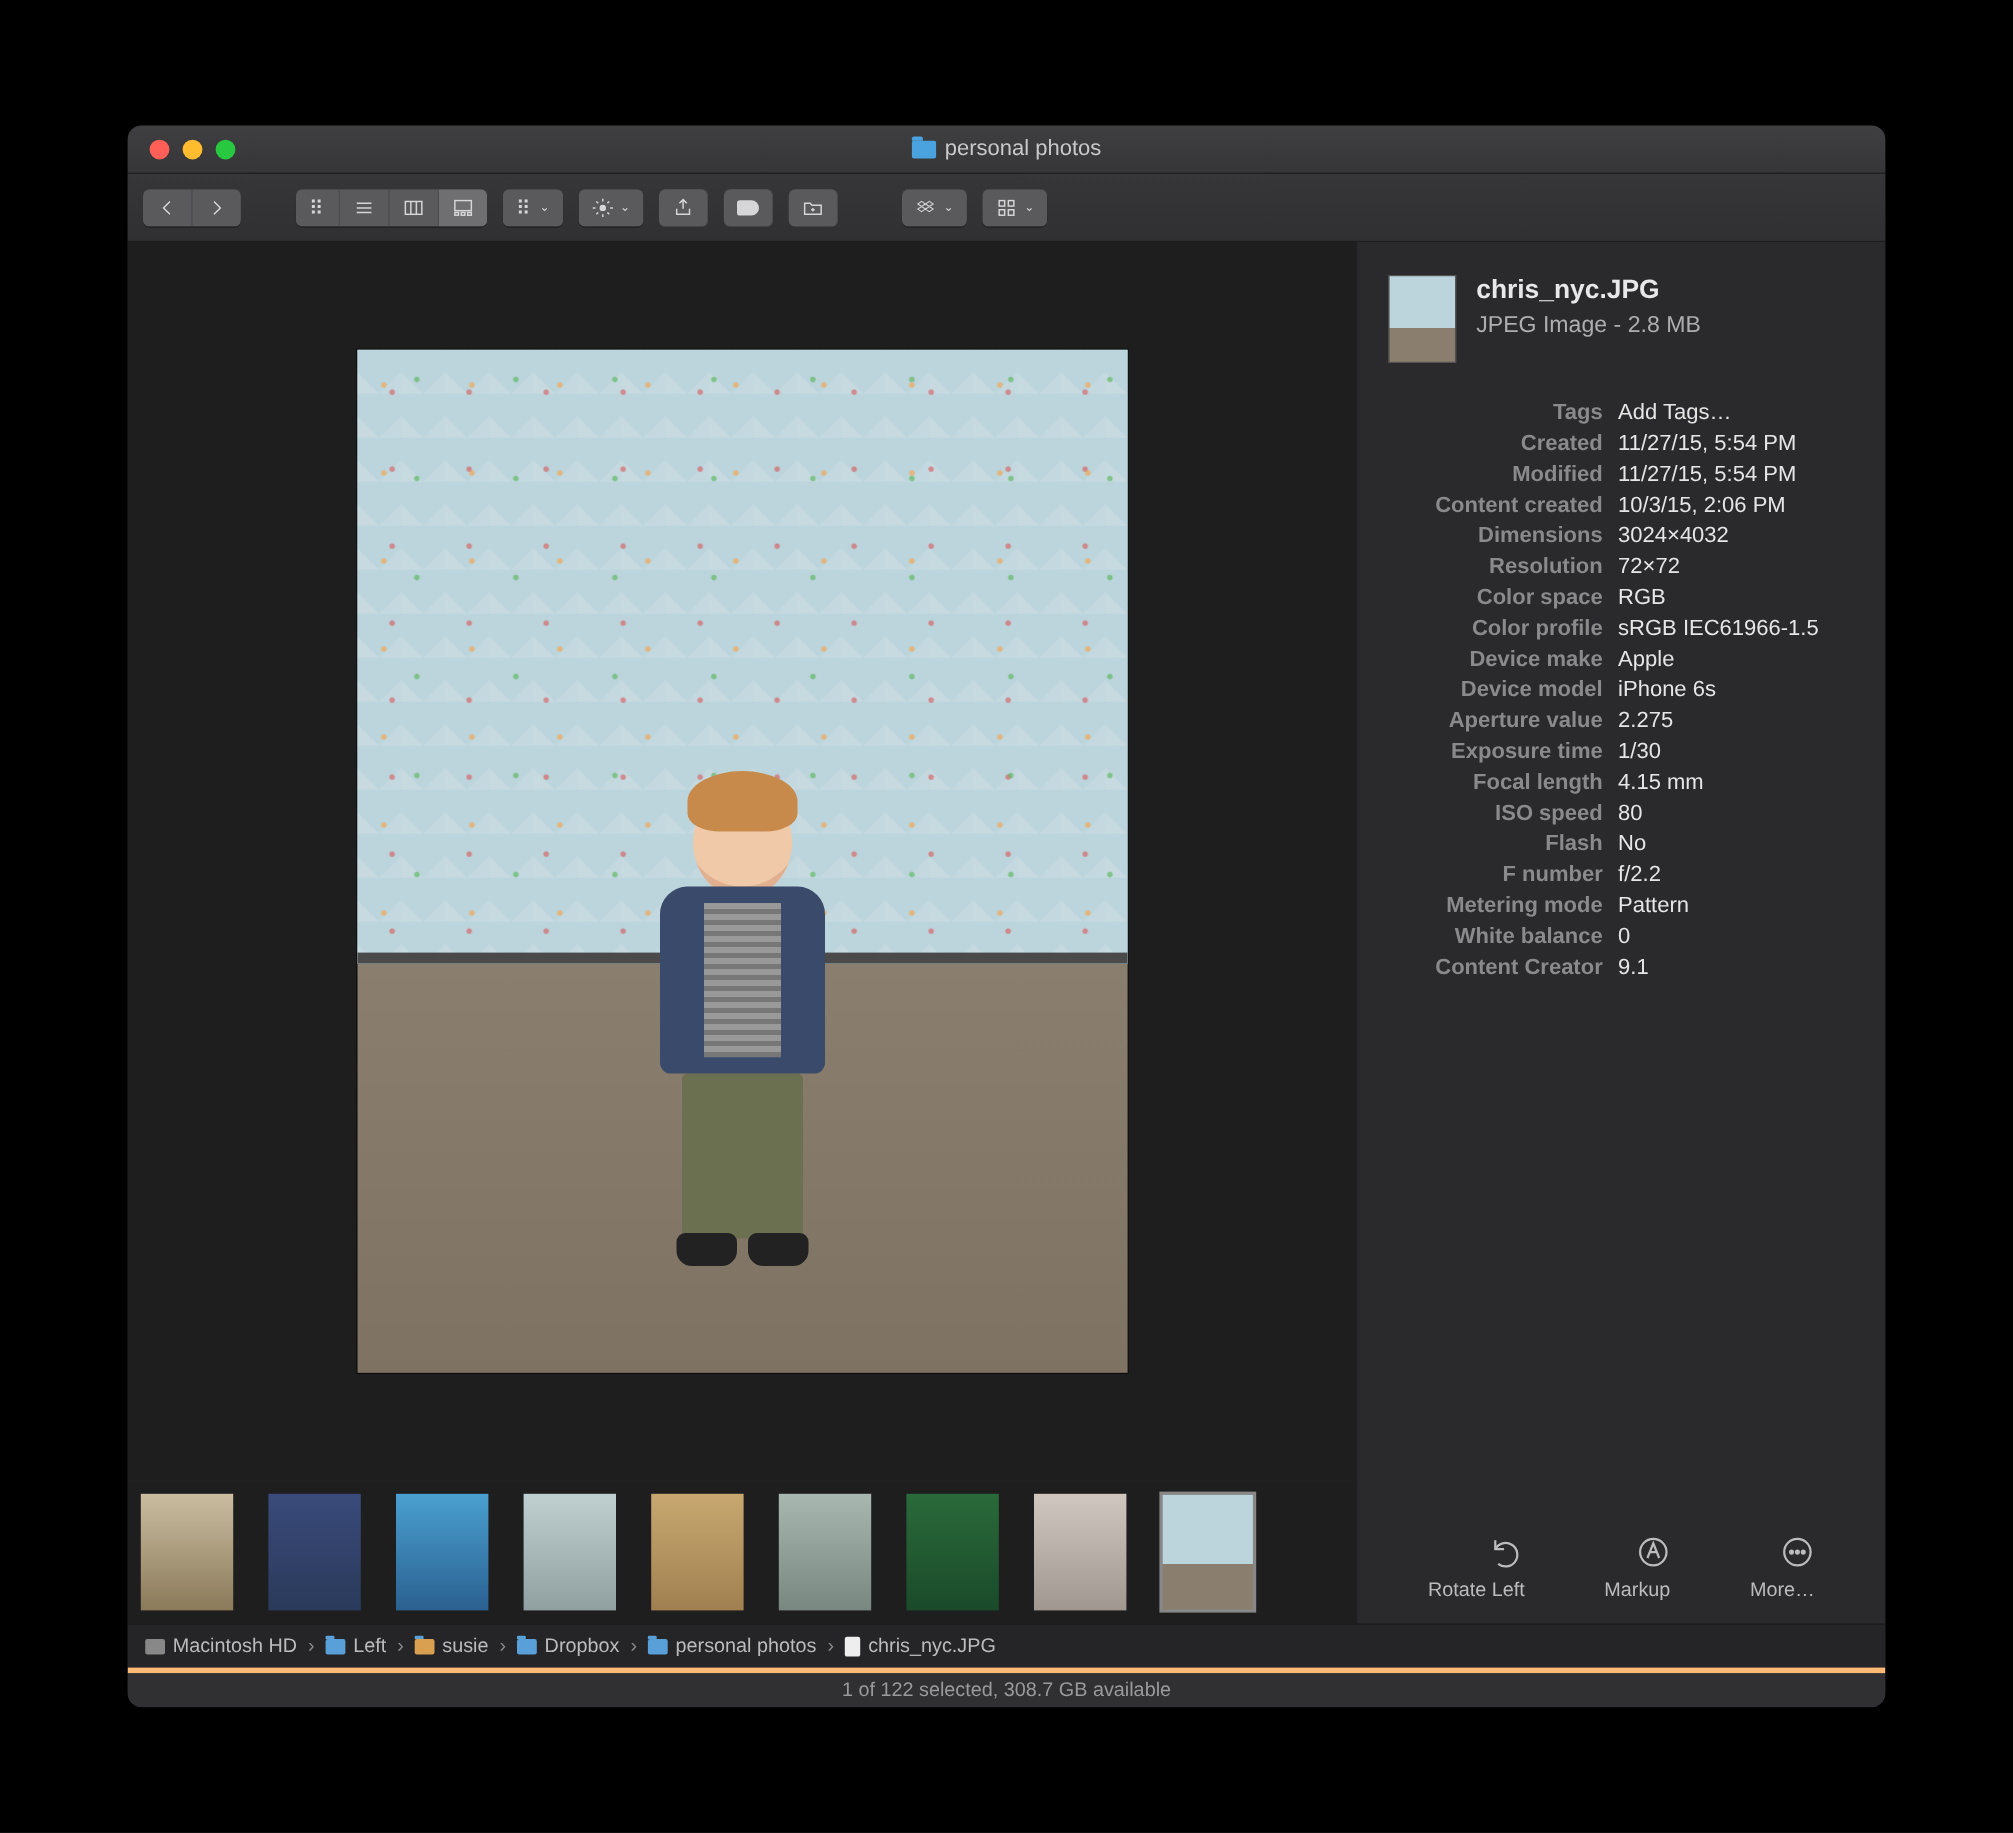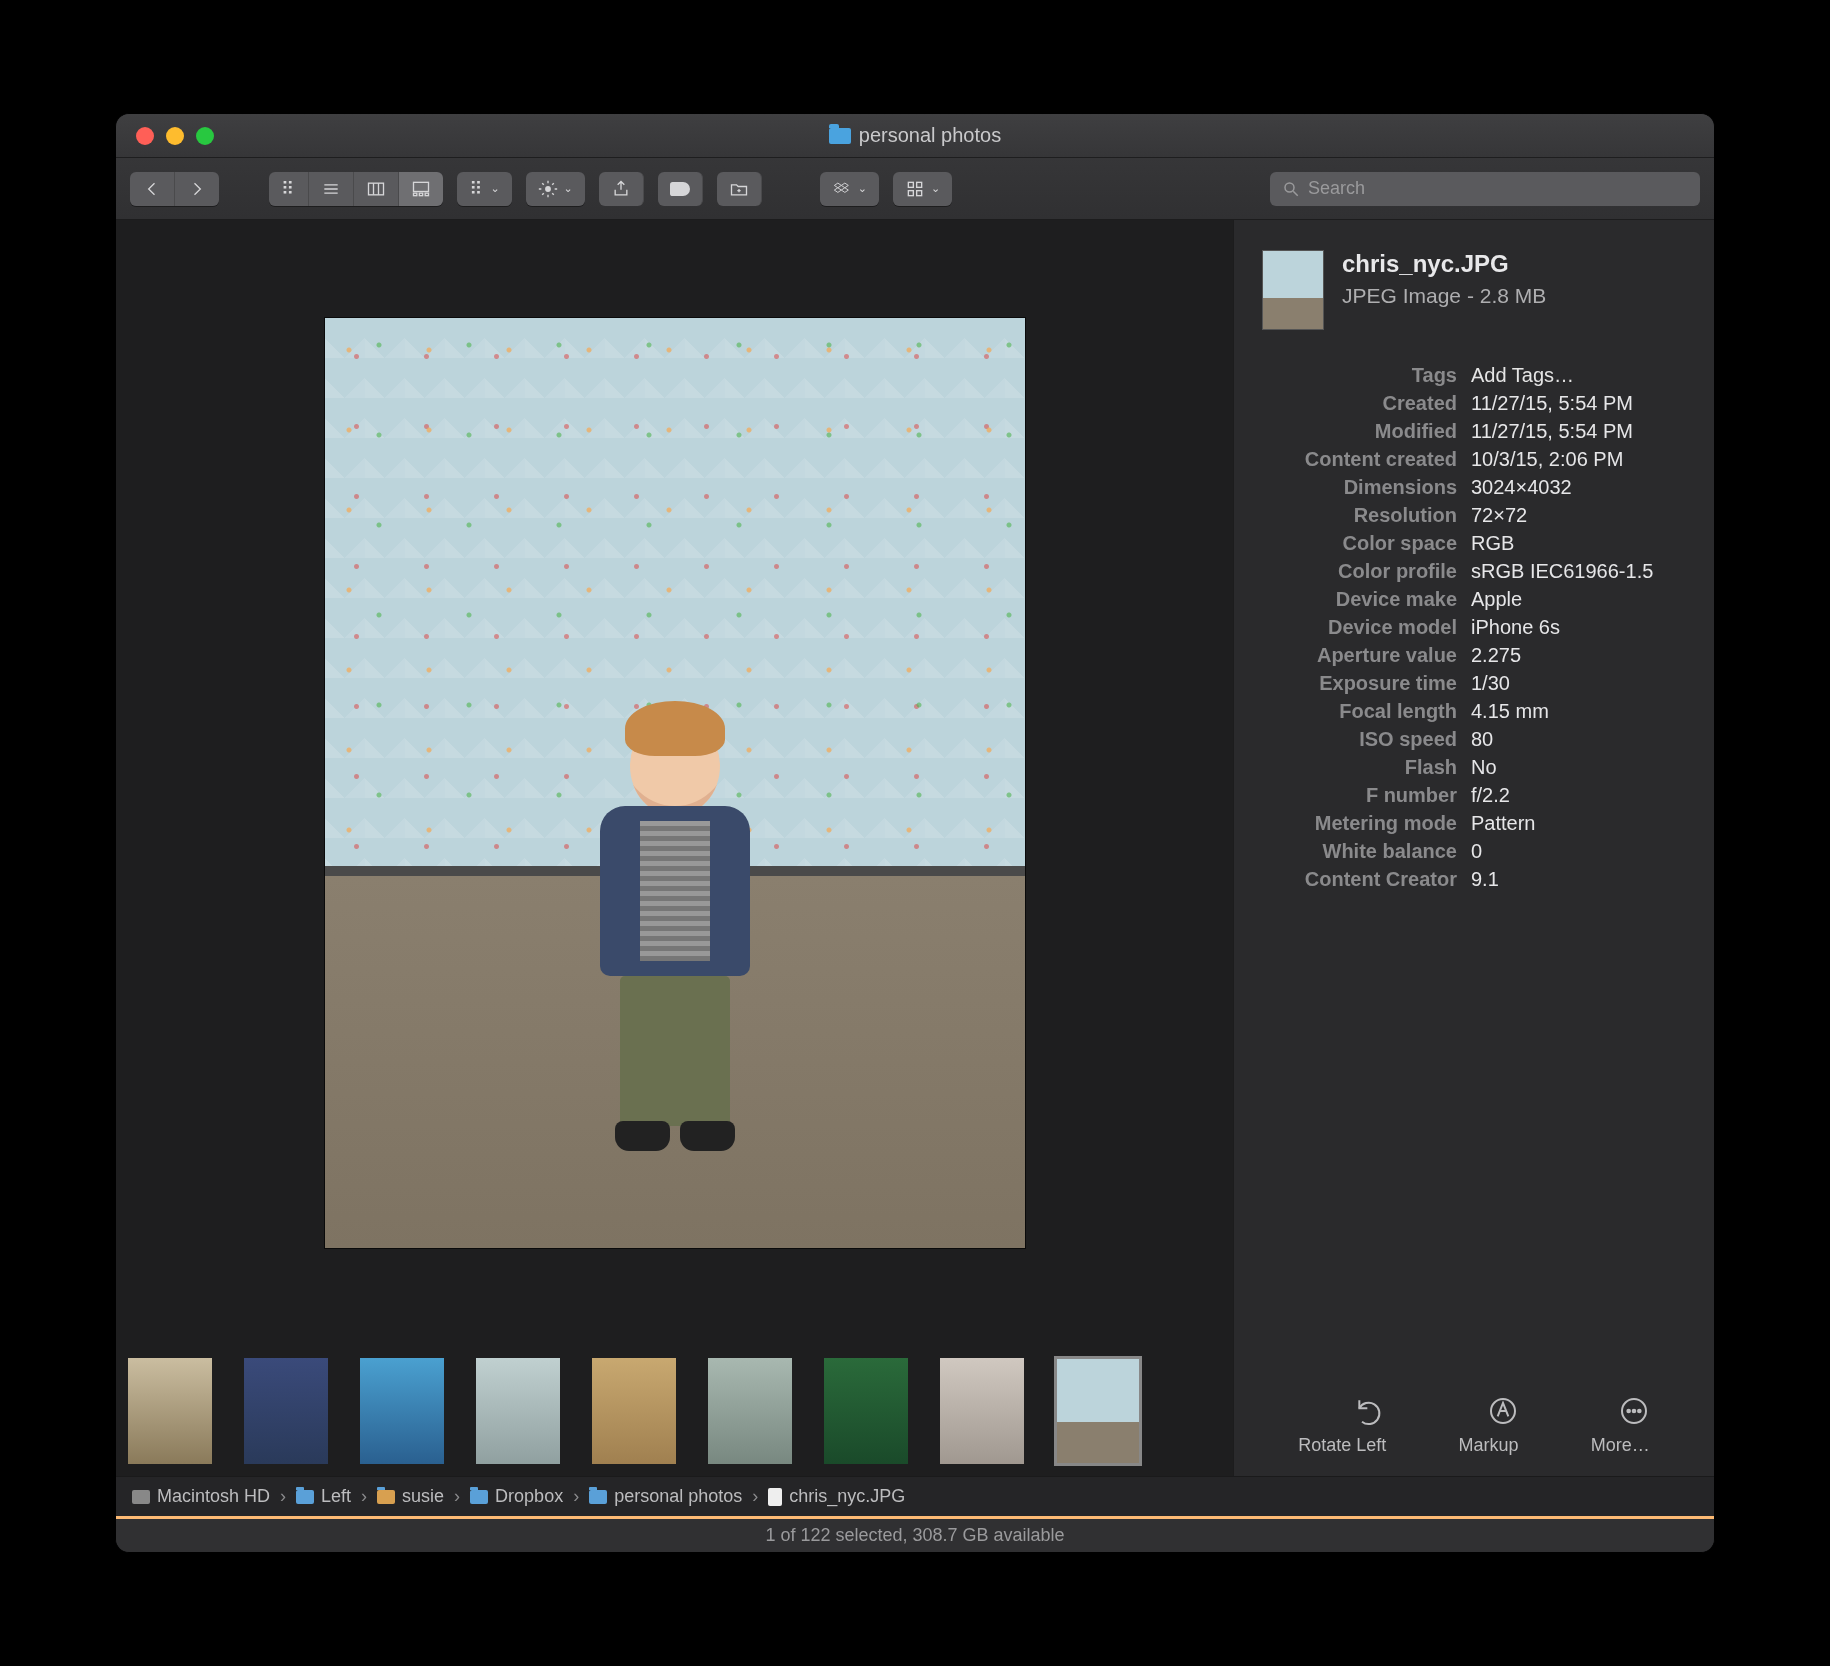--- a/index.html
+++ b/index.html
@@ -199,21 +199,21 @@
   .crumb-icon.hd::before{display:none;}
   .crumb-icon.home{background:#d8a050;}
   .crumb-icon.file{background:#eee;width:14px;height:18px;}
   .crumb-icon.file::before{display:none;}
 
   
   .statusbar {
     height:36px; background:#303032;
     display:flex; align-items:center; justify-content:center;
     color:#9a9a9c; font-size:18px;
-    border-top:3px solid #fdba74;
+    border-top:5px solid #fdba74;
   }
   .tagbtn{width:20px;height:14px;background:#d6d6d8;border-radius:3px 8px 8px 3px;}
 </style>
 </head>
 <body>
 
 <div class="window">
 
   <div class="titlebar">
     <div class="traffic-lights">
@@ -311,27 +311,20 @@
       <button class="btn">
           <svg viewBox="0 0 24 24" fill="#d6d6d8" stroke="none">
             <rect x="4" y="4" width="6" height="6"></rect>
             <rect x="14" y="4" width="6" height="6"></rect>
             <rect x="4" y="14" width="6" height="6"></rect>
             <rect x="14" y="14" width="6" height="6"></rect>
           </svg>
           <span class="chev">⌄</span>
         </button>
     </div>
-    <div class="search-wrap">
-      <span class="search-icon"><svg viewBox="0 0 24 24">
-            <circle cx="10" cy="10" r="6"></circle>
-            <line x1="15" y1="15" x2="21" y2="21"></line>
-          </svg></span>
-      <input type="text" placeholder="Search" style="">
-    </div>
   </div>
 
   <div class="main">
     <div class="preview-pane">
       <div class="preview-image-area">
         <div class="preview-image">
           <div class="map-bg"></div>
           <div class="kid">
             <div class="head"></div>
             <div class="torso"></div>

